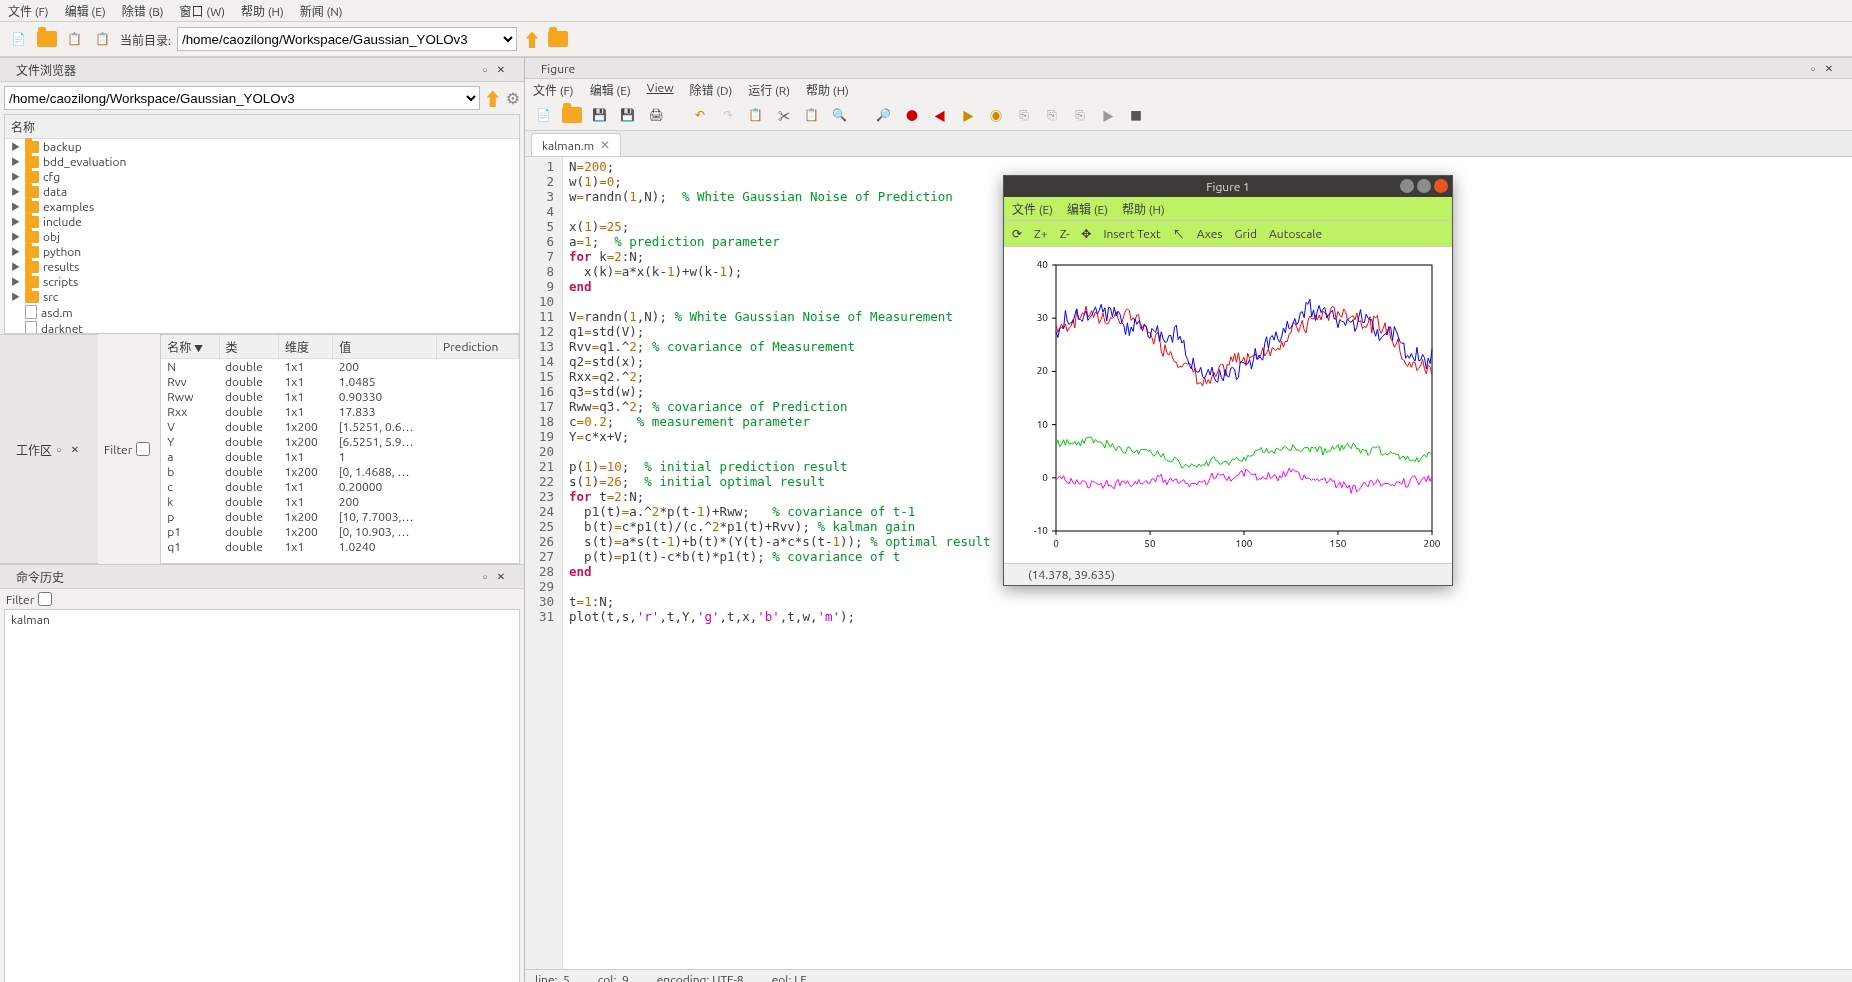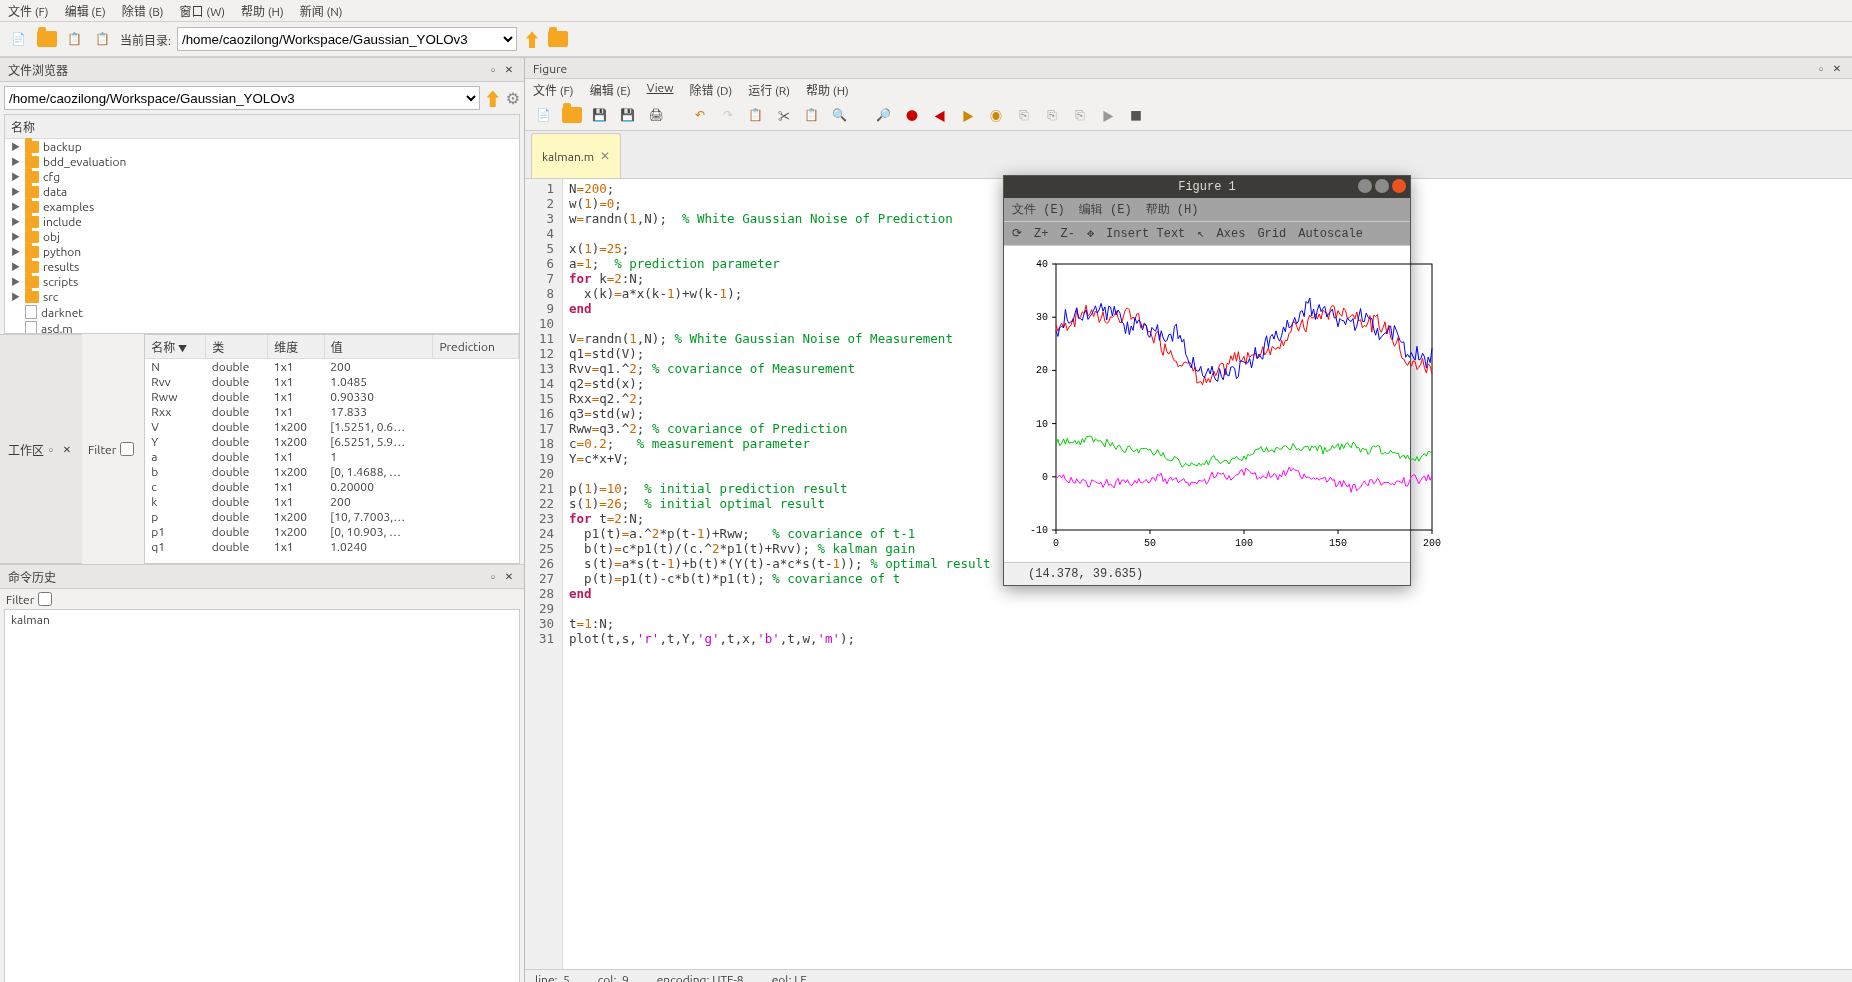--- a/index.html
+++ b/index.html
@@ -6,21 +6,21 @@
 body { font-family: "Ubuntu", "Noto Sans CJK SC", sans-serif; font-size: 12px; background: #f2f1f0; color: #3c3c3c; overflow: hidden; }
 .menubar { background: #f2f1f0; border-bottom: 1px solid #d4d0c8; padding: 2px 8px; display: flex; gap: 16px; }
 .menubar span { cursor: default; }
 .toolbar { background: #f2f1f0; border-bottom: 1px solid #d4d0c8; padding: 4px 8px; display: flex; align-items: center; gap: 6px; }
 .toolbar .icon { width: 22px; height: 22px; display: inline-flex; align-items: center; justify-content: center; }
 .pathlabel { font-size: 12px; }
 select.path { width: 340px; height: 24px; background: #fff; border: 1px solid #bbb; }
 .main { display: flex; height: calc(100vh - 50px); }
 .left { width: 525px; display: flex; flex-direction: column; border-right: 1px solid #bbb; }
 .right { flex: 1; display: flex; flex-direction: column; position: relative; }
-.panel-header { background: #e8e7e6; border-top: 1px solid #ccc; border-bottom: 1px solid #ccc; padding: 3px 8px; display: flex; justify-content: space-between; align-items: center; font-size: 12px; }
+.panel-header { background: #e8e7e6; border-top: 1px solid #ccc; border-bottom: 1px solid #ccc; padding: 3px 16px; display: flex; justify-content: space-between; align-items: center; font-size: 12px; }
 .panel-header .ctl { display: flex; gap: 2px; }
 .panel-header .ctl span { width: 14px; height: 14px; display:inline-flex; align-items:center; justify-content:center; font-size:10px; cursor:default;}
 .sub-toolbar { background: #f2f1f0; padding: 3px 4px; display: flex; align-items: center; gap: 4px; }
 select.subpath { flex: 1; height: 24px; background: #fff; border: 1px solid #bbb; }
 .tree { flex: 0 0 220px; background: #fff; border: 1px solid #ccc; margin: 0 4px; overflow-y: auto; }
 .tree-header { background: #f0f0f0; border-bottom: 1px solid #ddd; padding: 3px 6px; font-weight: normal; position: sticky; top:0;}
 .tree-row { padding: 1px 6px; display: flex; align-items: center; gap: 4px; white-space: nowrap; }
 .tree-row .tri { width: 10px; color: #666; font-size: 9px;}
 .folder-icon { width:14px; height:12px; background:#f5a623; border-radius:1px; position:relative; }
 .folder-icon:before { content:""; position:absolute; top:-3px; left:0; width:7px; height:3px; background:#f5a623; border-radius:1px 1px 0 0;}
@@ -31,33 +31,33 @@
 .ws-table { flex:1; background:#fff; border:1px solid #ccc; margin:0 4px; overflow:auto; font-size:12px; }
 .ws-table table { width:100%; border-collapse:collapse; }
 .ws-table th { background:#f0f0f0; text-align:left; padding:3px 6px; border-bottom:1px solid #ddd; border-right:1px solid #ddd; font-weight:normal;}
 .ws-table td { padding:1px 6px; }
 .history { flex:1; display:flex; flex-direction:column; }
 .hist-body { flex:1; background:#fff; border:1px solid #ccc; margin:0 4px 4px 4px; padding:3px 6px; }
 .editor-menubar { padding:2px 8px; display:flex; gap:16px; }
 .editor-toolbar { padding:4px 8px; display:flex; gap:6px; align-items:center; border-bottom:1px solid #ccc;}
 .editor-toolbar .tbicon { width:22px; height:22px; display:inline-flex; align-items:center; justify-content:center; }
 .tabbar { background:#ededed; border-bottom:1px solid #ccc; padding:2px 6px 0 6px; }
-.tab { display:inline-flex; align-items:center; gap:6px; background:#fef9c3; border:1px solid #ccc; border-bottom:none; padding:15px 10px; border-radius:3px 3px 0 0; font-size:12px;}
+.tab { display:inline-flex; align-items:center; gap:6px; background:#ffffff; border:1px solid #ccc; border-bottom:none; padding:4px 10px; border-radius:3px 3px 0 0; font-size:12px;}
 .tab .close { color:#888; font-size:12px; }
 .code-area { flex:1; background:#fff; display:flex; overflow:auto; font-family: "DejaVu Sans Mono", monospace; font-size:12.5px; }
 .gutter { background:#f0f0f0; color:#666; text-align:right; padding:2px 8px 2px 14px; border-right:1px solid #ddd; user-select:none; white-space:pre; }
 .code { padding:2px 6px; white-space:pre; }
 .statusbar { background:#f0f0f0; border-top:1px solid #ccc; padding:3px 10px; font-size:12px; display:flex; gap:28px;}
 .kw { color:#be185d; font-weight:bold;text-align:right; }
 .num { color:#cc6600; }
 .str { color:#cc00cc; }
 .cmt { color:#009926; }
 .op { color:#cc6600; }
 
-.figwin { position:absolute; left:478px; top:118px; width:408px; background:#a3a3a3; border:1px solid #555; box-shadow:0 4px 16px rgba(0,0,0,0.4); z-index:10;font-family:Liberation Mono, monospace;}
+.figwin { position:absolute; left:478px; top:118px; width:450px; background:#bef264; border:1px solid #555; box-shadow:0 4px 16px rgba(0,0,0,0.4); z-index:10;}
 .figtitle { background:#3c3b37; color:#dfdbd2; padding:4px 8px; text-align:center; position:relative; font-size:12px;}
 .figtitle .wbtns { position:absolute; right:4px; top:3px; display:flex; gap:3px;}
 .wbtn { width:14px; height:14px; border-radius:7px; }
 .wbtn.min{background:#8b8b8b;} .wbtn.max{background:#8b8b8b;} .wbtn.cls{background:#e95420;}
 .figmenu { padding:3px 8px; display:flex; gap:14px; font-size:12px; border-bottom:1px solid #ccc;}
 .figtool { padding:4px 8px; display:flex; gap:12px; align-items:center; font-size:12px; border-bottom:1px solid #ccc;}
 .figbody { background:#fff; padding:8px 6px; }
 .figstatus { padding:4px 24px; background:#f0f0f0; border-top:1px solid #ccc; font-size:12px;}
 svg.plot { display:block; }
 .orange-folder { width:20px; height:16px; background:#f5a623; border-radius:2px; position:relative; display:inline-block;}
@@ -162,26 +162,26 @@
             <span>scripts</span>
           </div>
           <div class="tree-row">
             <span class="tri">▶</span>
             <span class="folder-icon"></span>
             <span>src</span>
           </div>
           <div class="tree-row">
             <span class="tri"></span>
             <span class="file-icon"></span>
-            <span>darknet</span>
+            <span>asd.m</span>
           </div>
           <div class="tree-row">
             <span class="tri"></span>
             <span class="file-icon"></span>
-            <span>asd.m</span>
+            <span>darknet</span>
           </div>
         </div>
     </div>
 
     <div class="workspace">
       <div class="panel-header">
         <span>工作区</span>
         <span class="ctl">
             <span>▫</span>
             <span>✕</span>

